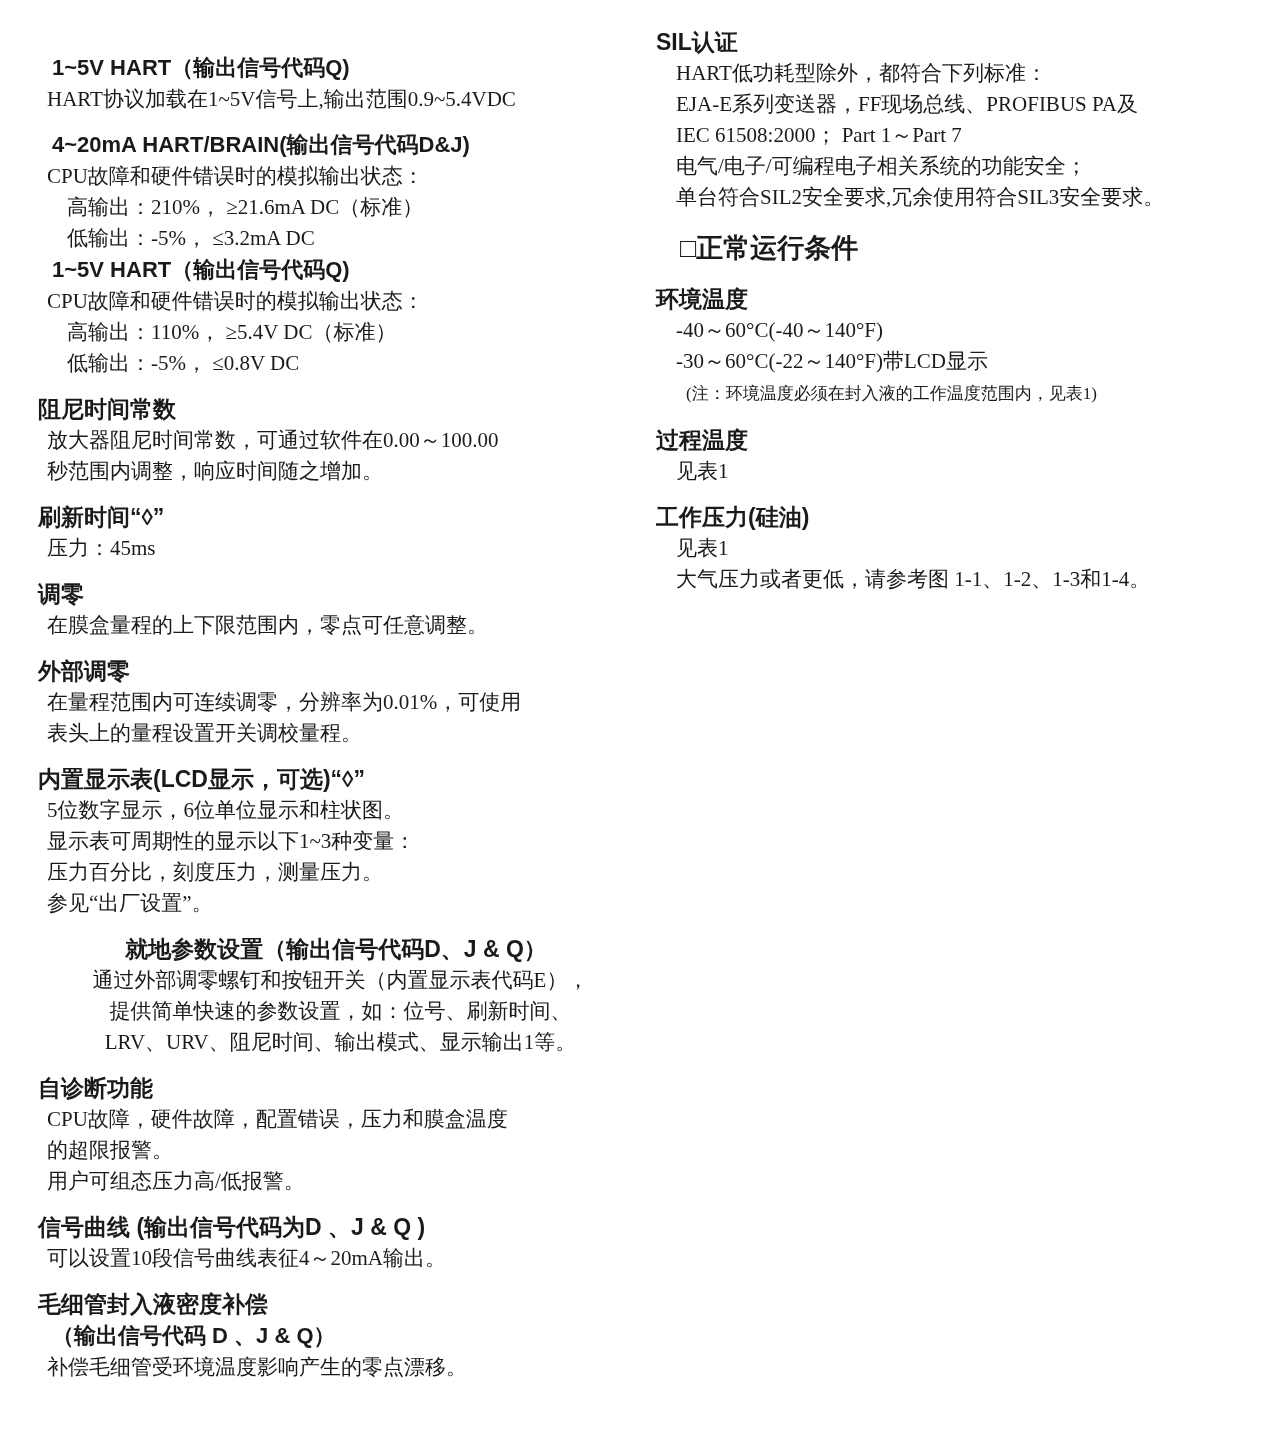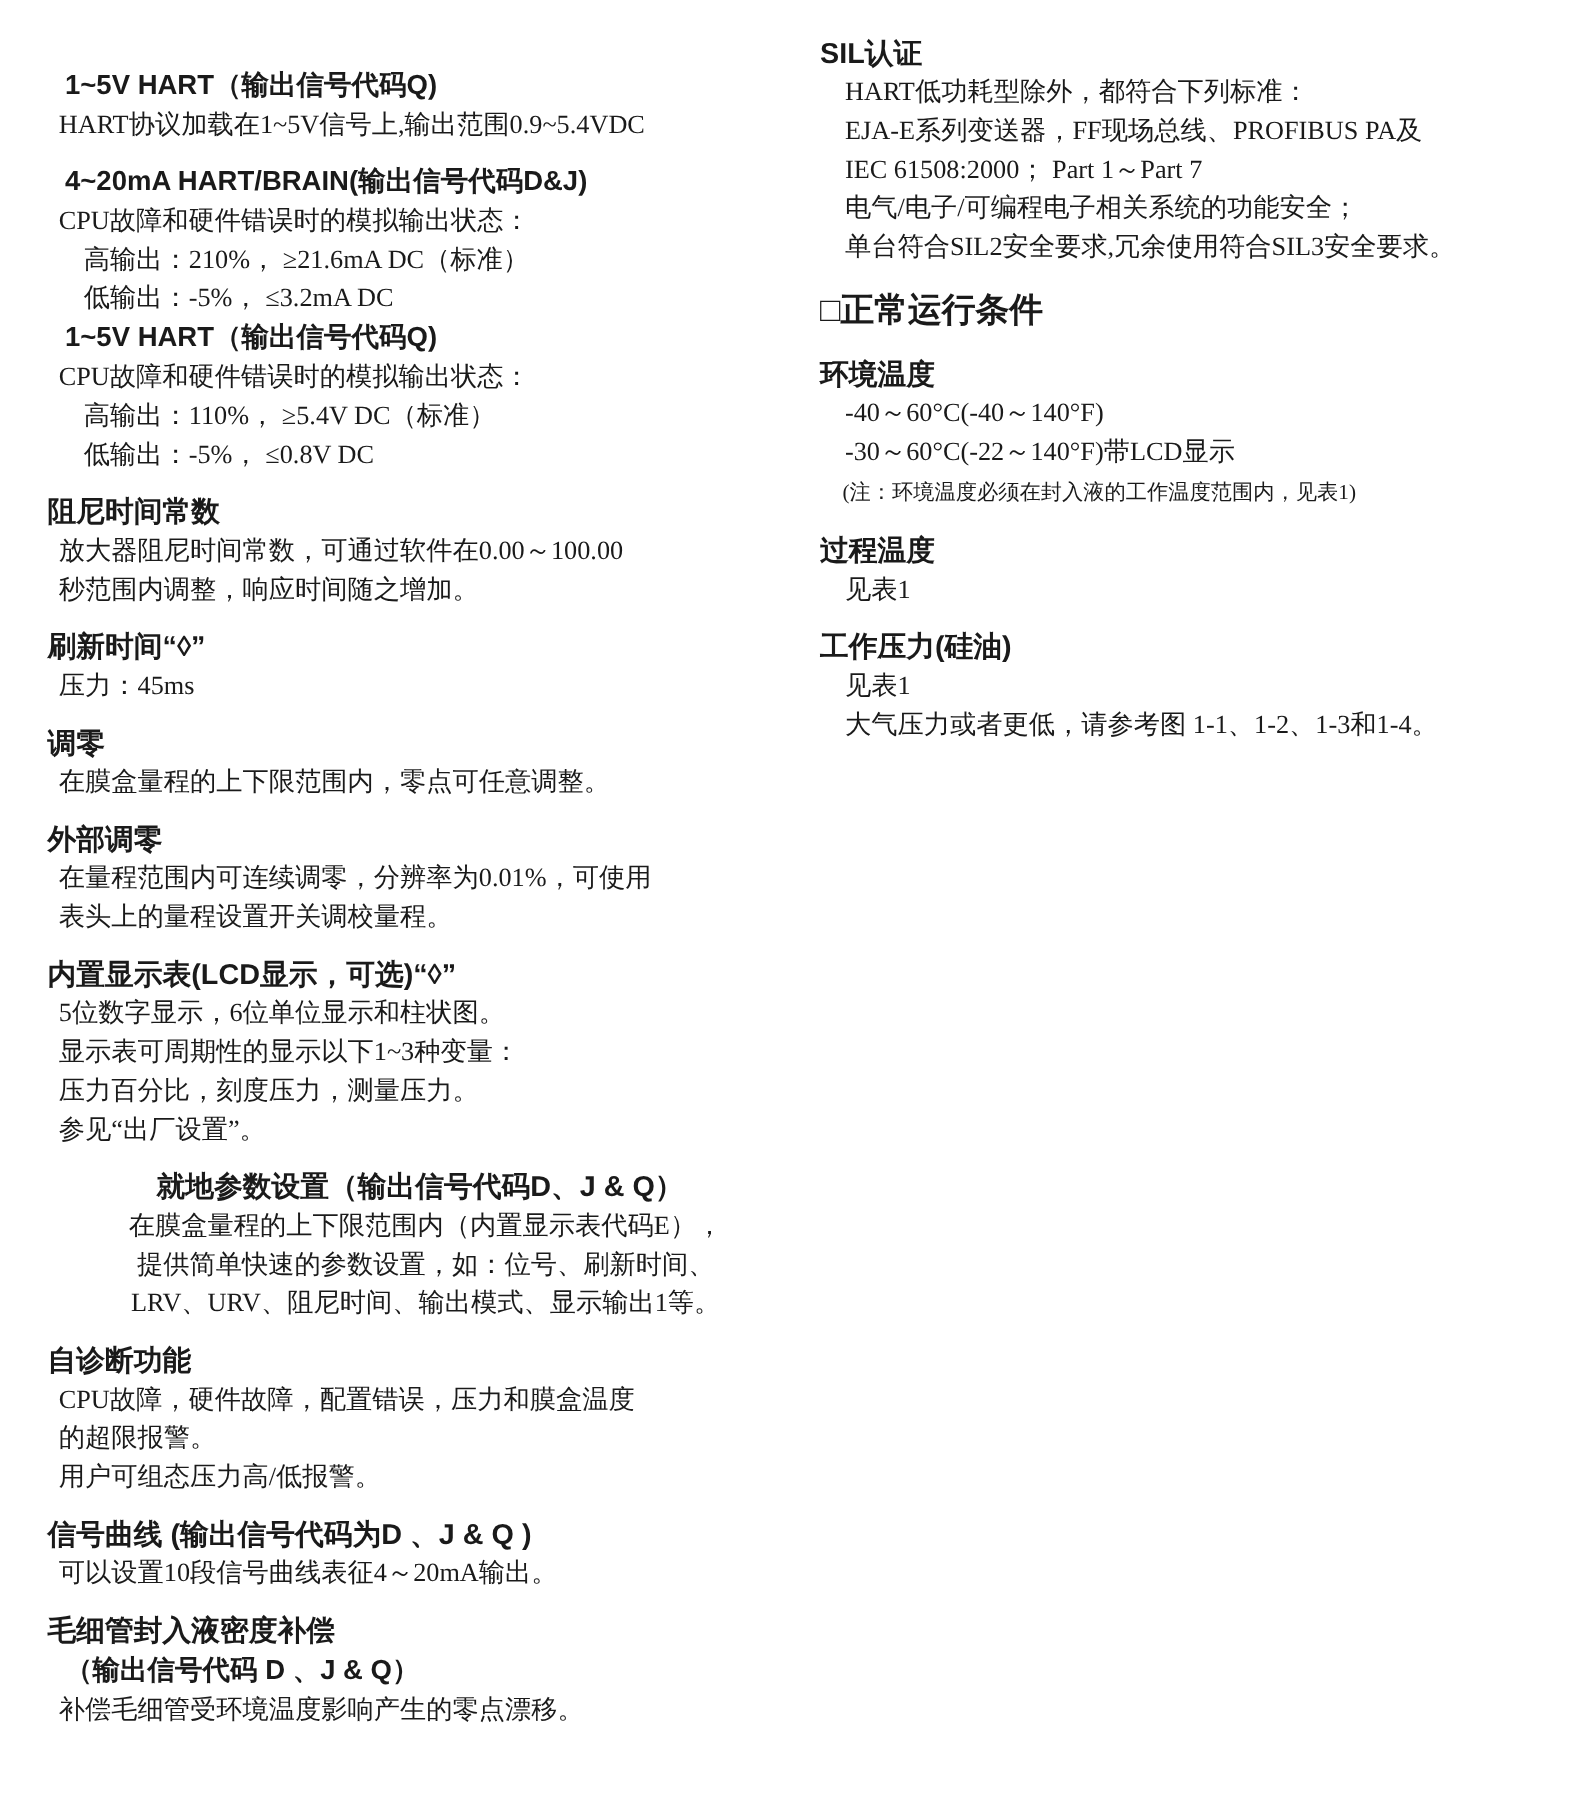--- a/index.html
+++ b/index.html
@@ -56,20 +56,21 @@
     font-size: 22px;
     line-height: 32px;
     margin-left: 14px;
   }
   
   .t-section {
     font-family: "Liberation Sans", sans-serif;
     font-weight: bold;
     font-size: 27px;
     line-height: 42px;
+    margin-left: 24px;
   }
   
   .t-body {
     font-family: "Liberation Serif", serif;
     font-size: 21px;
     line-height: 31px;
     margin-left: 9px;
   }
   
   .t-body2 {
@@ -79,21 +80,21 @@
     margin-left: 29px;
   }
   
   .t-note {
     font-family: "Liberation Serif", serif;
     font-size: 17px;
     line-height: 33px;
     margin-left: 9px;
   }
   .col-right .t-body { margin-left: 20px; }
-  .col-right .t-note { margin-left: 18px; }
+  .col-right .t-note { margin-left: 30px; }
 
   
   .section + .section { margin-top: 14px; }
   
   [data-name="section-refresh-time"],
   [data-name="section-zero-adjust"] { margin-top: 23px; }
   [data-name="section-integral-indicator"] { margin-top: 15px; }
   [data-name="section-local-param"] { margin-top: 5px; text-align: center; }
   [data-name="section-self-diagnostics"] { margin-top: 16px; }
   [data-name="section-signal-curve"] { margin-top: 12px; }
@@ -143,21 +144,21 @@
       </section>
       <section class="section" data-name="section-integral-indicator">
         <div class="line t-h1" data-name="heading-integral-indicator">内置显示表(LCD显示，可选)“◊”</div>
         <div class="line t-body" data-name="text-line">5位数字显示，6位单位显示和柱状图。</div>
         <div class="line t-body" data-name="text-line">显示表可周期性的显示以下1~3种变量：</div>
         <div class="line t-body" data-name="text-line">压力百分比，刻度压力，测量压力。</div>
         <div class="line t-body" data-name="text-line">参见“出厂设置”。</div>
       </section>
       <section class="section" data-name="section-local-param">
         <div class="line t-h1" data-name="heading-local-param">就地参数设置（输出信号代码D、J &amp; Q）</div>
-        <div class="line t-body" data-name="text-line">在膜盒量程的上下限范围内（内置显示表代码E），</div>
+        <div class="line t-body" data-name="text-line">通过外部调零螺钉和按钮开关（内置显示表代码E），</div>
         <div class="line t-body" data-name="text-line">提供简单快速的参数设置，如：位号、刷新时间、</div>
         <div class="line t-body" data-name="text-line">LRV、URV、阻尼时间、输出模式、显示输出1等。</div>
       </section>
       <section class="section" data-name="section-self-diagnostics">
         <div class="line t-h1" data-name="heading-self-diagnostics">自诊断功能</div>
         <div class="line t-body" data-name="text-line">CPU故障，硬件故障，配置错误，压力和膜盒温度</div>
         <div class="line t-body" data-name="text-line">的超限报警。</div>
         <div class="line t-body" data-name="text-line">用户可组态压力高/低报警。</div>
       </section>
       <section class="section" data-name="section-signal-curve">

